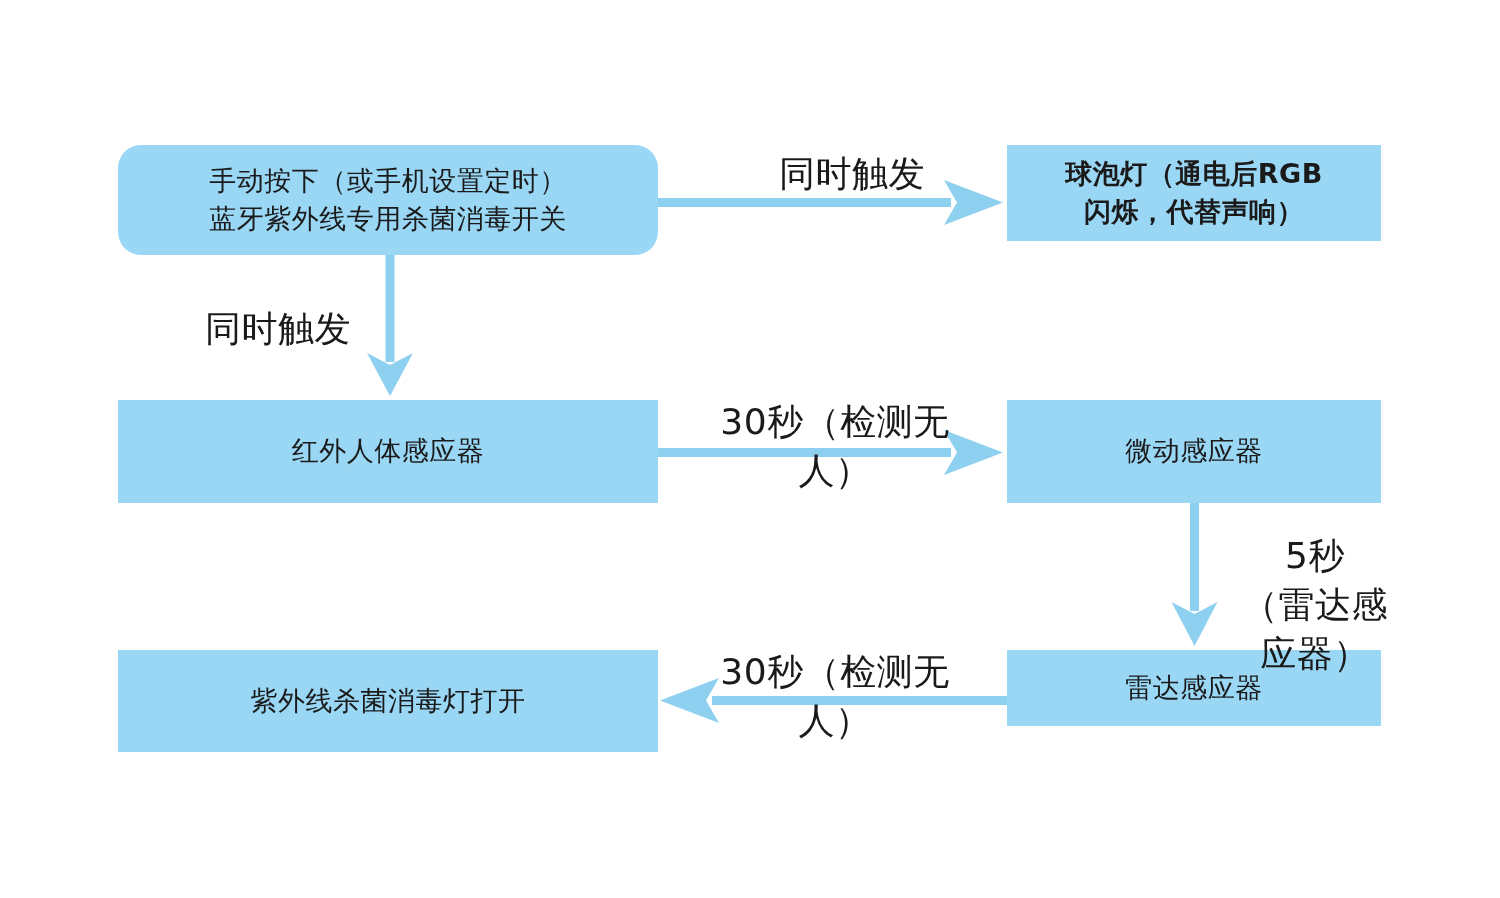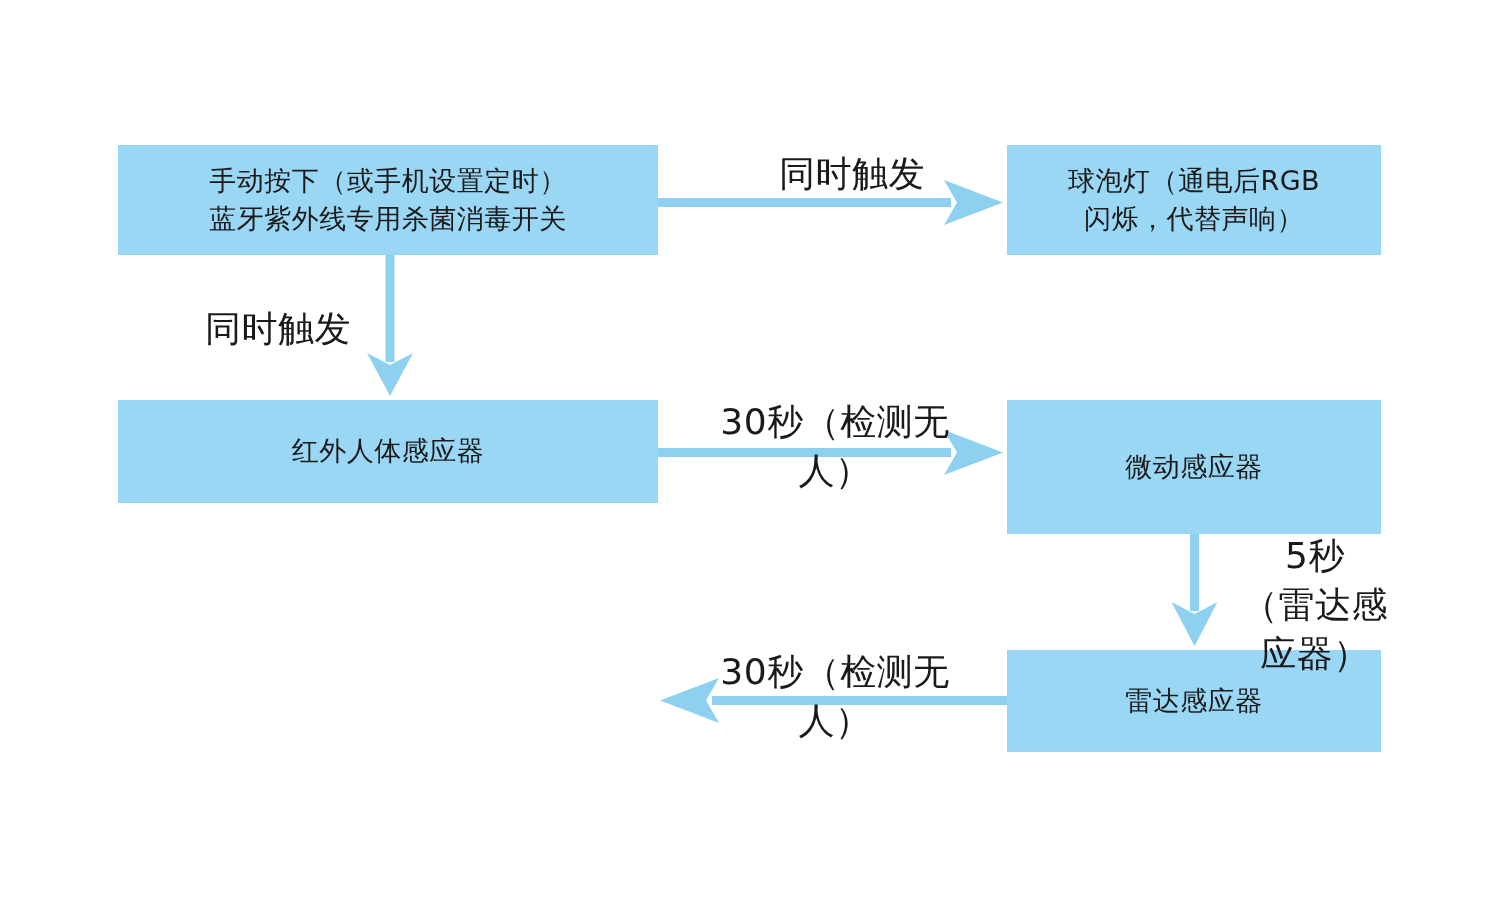--- a/index.html
+++ b/index.html
@@ -30,26 +30,26 @@
     line-height: 1.42;
     letter-spacing: 0.5px;
     box-sizing: border-box;
     padding: 4px 10px;
   }
   .node .lines {
     display: block;
     white-space: pre-line;
   }
   
-  #node-switch   { left: 118px; top: 145px;  width: 540px; height: 110px; }
-  #node-bulb     { left: 1007px; top: 145px; width: 374px; height: 110px; }
+  #node-switch   { left: 118px; top: 145px;  width: 540px; height: 110px; border-radius: 23px; }
+  #node-bulb     { left: 1007px; top: 145px; width: 374px; height: 96px; font-weight: bold; }
   #node-pir      { left: 118px; top: 400px;  width: 540px; height: 103px; text-align: right; }
-  #node-micro    { left: 1007px; top: 400px; width: 374px; height: 134px; }
+  #node-micro    { left: 1007px; top: 400px; width: 374px; height: 103px; }
   #node-uvlamp   { left: 118px; top: 650px;  width: 540px; height: 102px; }
-  #node-radar    { left: 1007px; top: 650px; width: 374px; height: 102px; font-family: Liberation Serif, serif; }
+  #node-radar    { left: 1007px; top: 650px; width: 374px; height: 76px; font-family: Liberation Serif, serif; }
 
   
   .edge-label {
     position: absolute;
     color: #1a1a1a;
     font-size: 36px;
     line-height: 1.36;
     letter-spacing: 0.5px;
     white-space: pre-line;
     text-align: center;
@@ -113,20 +113,23 @@
   </div>
 
   <div class="node" id="node-pir">
     <span class="lines">红外人体感应器</span>
   </div>
 
   <div class="node" id="node-micro">
     <span class="lines">微动感应器</span>
   </div>
 
+  <div class="node" id="node-uvlamp">
+    <span class="lines">紫外线杀菌消毒灯打开</span>
+  </div>
 
   <div class="node" id="node-radar">
     <span class="lines">雷达感应器</span>
   </div>
 
   <div class="edge-label" id="label-trigger-right">同时触发</div>
   <div class="edge-label" id="label-trigger-down">同时触发</div>
   <div class="edge-label" id="label-30s-mid">30秒（检测无人）</div>
   <div class="edge-label" id="label-5s">5秒
 （雷达感应器）</div>

